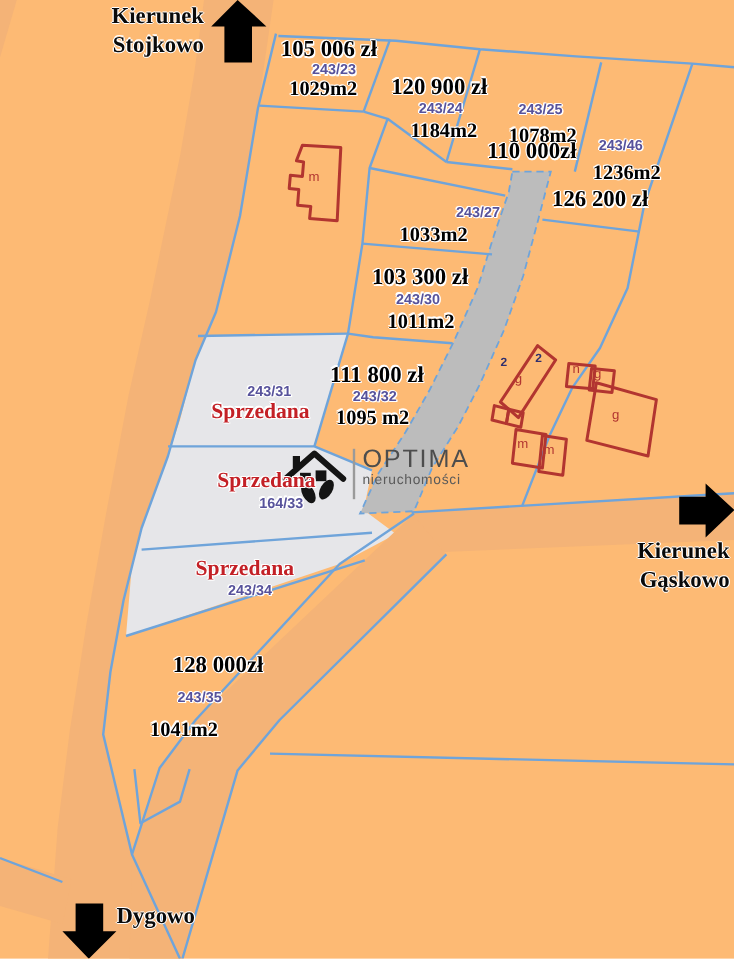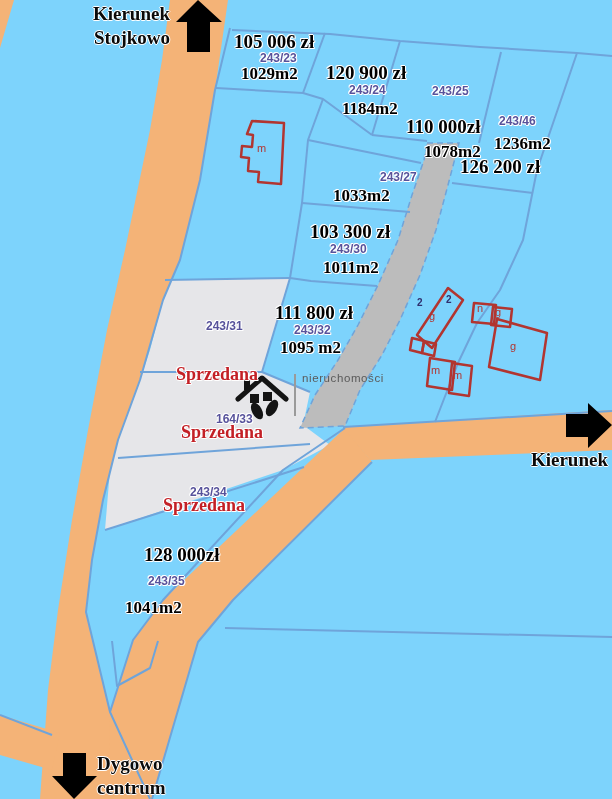--- a/index.html
+++ b/index.html
@@ -1,24 +1,24 @@
 <!DOCTYPE html>
 <html><head>
 <meta charset="utf-8">
 <style>
   html,body{margin:0;padding:0;background:#fff;}
-  #stage{position:relative;width:612px;height:799px;overflow:hidden;background:#7dd3fc;
+  #stage{position:relative;width:612px;height:799px;overflow:hidden;background:#fdba74;
          font-family:"Liberation Serif",serif;}
   #mapsvg{position:absolute;left:0;top:0;z-index:1;}
   .lbl{position:absolute;white-space:nowrap;z-index:5;
        text-shadow:1px 0 0 #fff,-1px 0 0 #fff,0 1px 0 #fff,0 -1px 0 #fff,1px 1px 0 #fff,-1px -1px 0 #fff;}
   .price{font:700 19px "Liberation Serif",serif;color:#000;}
   .pnum{font:700 12px "Liberation Sans",sans-serif;color:#57529b;}
   .area{font:700 17px "Liberation Serif",serif;color:#000;}
-  .sold{font:700 18px "Liberation Serif",serif;color:#c32026;margin-top:32px;}
+  .sold{font:700 18px "Liberation Serif",serif;color:#c32026;}
   .dir{position:absolute;font:700 19px "Liberation Serif",serif;color:#0a0a0a;z-index:6;
        text-shadow:1px 0 0 #fff,-1px 0 0 #fff,0 1px 0 #fff,0 -1px 0 #fff;}
   .dir div{line-height:24px;}
   .bletter{position:absolute;font:400 11px "Liberation Sans",sans-serif;color:#b23530;z-index:5;}
   .addr{position:absolute;font:700 10px "Liberation Sans",sans-serif;color:#2f2f6e;z-index:5;}
   #logo{position:absolute;left:234px;top:372px;z-index:4;display:flex;align-items:flex-start;}
   #logo .divider{width:2px;height:42px;background:#9a9a9a;margin:2px 6px 0 4px;}
   .logo-brand{font:400 21px "Liberation Sans",sans-serif;color:#4d4d4d;letter-spacing:1.5px;line-height:22px;}
   .logo-sub{font:400 11.5px "Liberation Sans",sans-serif;color:#5a5a5a;letter-spacing:0.6px;}
 </style>
@@ -85,36 +85,36 @@
       <polygon points="63,753 86,753 86,776 97,776 74,799 52,776 63,776"></polygon>
     </g>
   </svg>
 
   <div class="dir" style="left:28px;top:2px;width:142px;text-align:right;">
     <div>Kierunek</div>
     <div>Stojkowo</div>
   </div>
   <div class="dir" style="left:514px;top:448px;width:94px;text-align:right;">
     <div>Kierunek</div>
+    <div>Gąskowo</div>
   </div>
   <div class="dir" style="left:97px;top:752px;width:90px;">
     <div>Dygowo</div>
-    <div>centrum</div>
   </div>
 
   <div class="lbl price" style="left:234px;top:31px;">105 006 zł</div>
   <div class="lbl pnum" style="left:260px;top:51px;">243/23</div>
   <div class="lbl area" style="left:241px;top:64px;">1029m2</div>
 
   <div class="lbl price" style="left:326px;top:62px;">120 900 zł</div>
   <div class="lbl pnum" style="left:349px;top:83px;">243/24</div>
   <div class="lbl area" style="left:342px;top:99px;">1184m2</div>
 
   <div class="lbl pnum" style="left:432px;top:84px;">243/25</div>
-  <div class="lbl area" style="left:424px;top:103px;margin-top:39px;">1078m2</div>
+  <div class="lbl area" style="left:424px;top:103px;">1078m2</div>
   <div class="lbl price" style="left:406px;top:116px;">110 000zł</div>
 
   <div class="lbl pnum" style="left:499px;top:114px;">243/46</div>
   <div class="lbl area" style="left:494px;top:134px;">1236m2</div>
   <div class="lbl price" style="left:460px;top:156px;">126 200 zł</div>
 
   <div class="lbl pnum" style="left:340px;top:170px;margin-left:40px;">243/27</div>
   <div class="lbl area" style="left:333px;top:186px;">1033m2</div>
 
   <div class="lbl price" style="left:310px;top:221px;text-align:center;">103 300 zł</div>
@@ -153,17 +153,18 @@
     <svg width="56" height="50" viewBox="0 0 56 50">
       <rect x="10" y="8" width="6" height="10" fill="#141414"></rect>
       <path d="M4,27 L28,6 L52,27" fill="none" stroke="#141414" stroke-width="5" stroke-linecap="round" stroke-linejoin="round"></path>
       <rect x="16" y="22" width="9" height="9" fill="#141414"></rect>
       <rect x="29" y="20" width="9" height="9" fill="#141414"></rect>
       <ellipse cx="23" cy="39" rx="5" ry="9" fill="#141414" transform="rotate(-28 23 39)"></ellipse>
       <ellipse cx="38" cy="36" rx="5" ry="9" fill="#141414" transform="rotate(30 38 36)"></ellipse>
     </svg>
     <div class="divider"></div>
     <div>
+      <div class="logo-brand">OPTIMA</div>
       <div class="logo-sub">nieruchomości</div>
     </div>
   </div>
 
 </div>
 
 </body></html>

